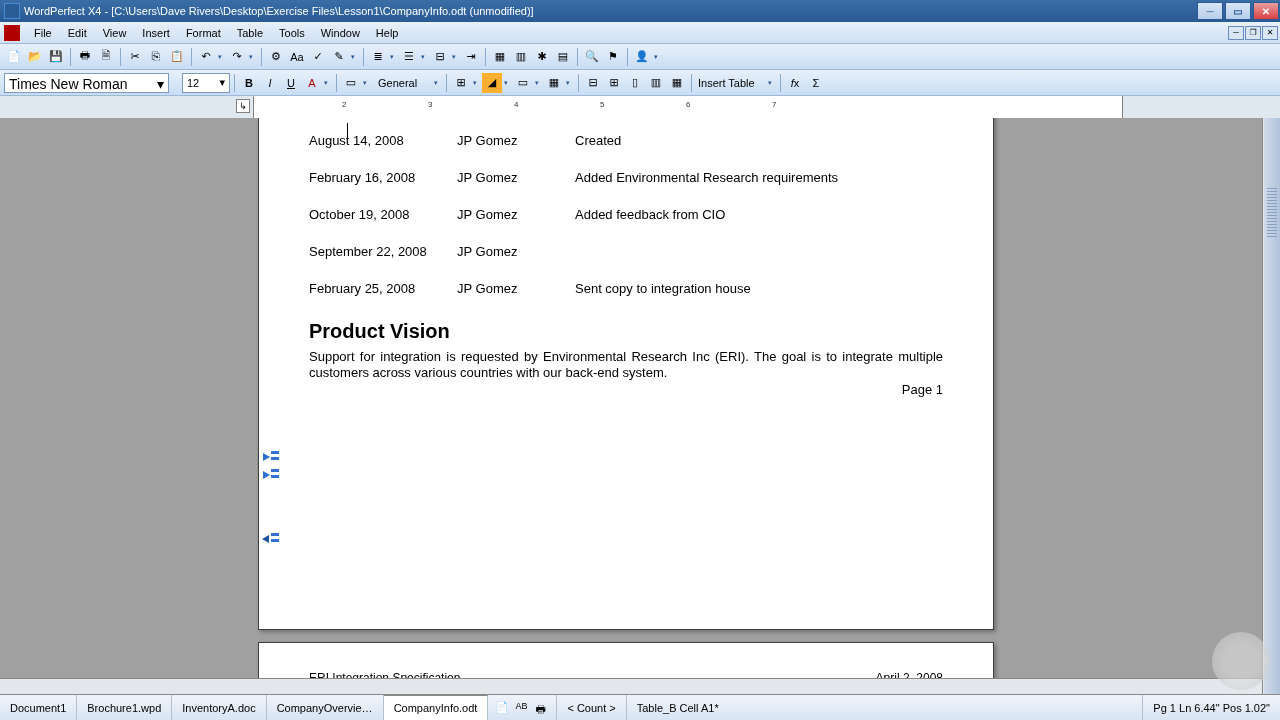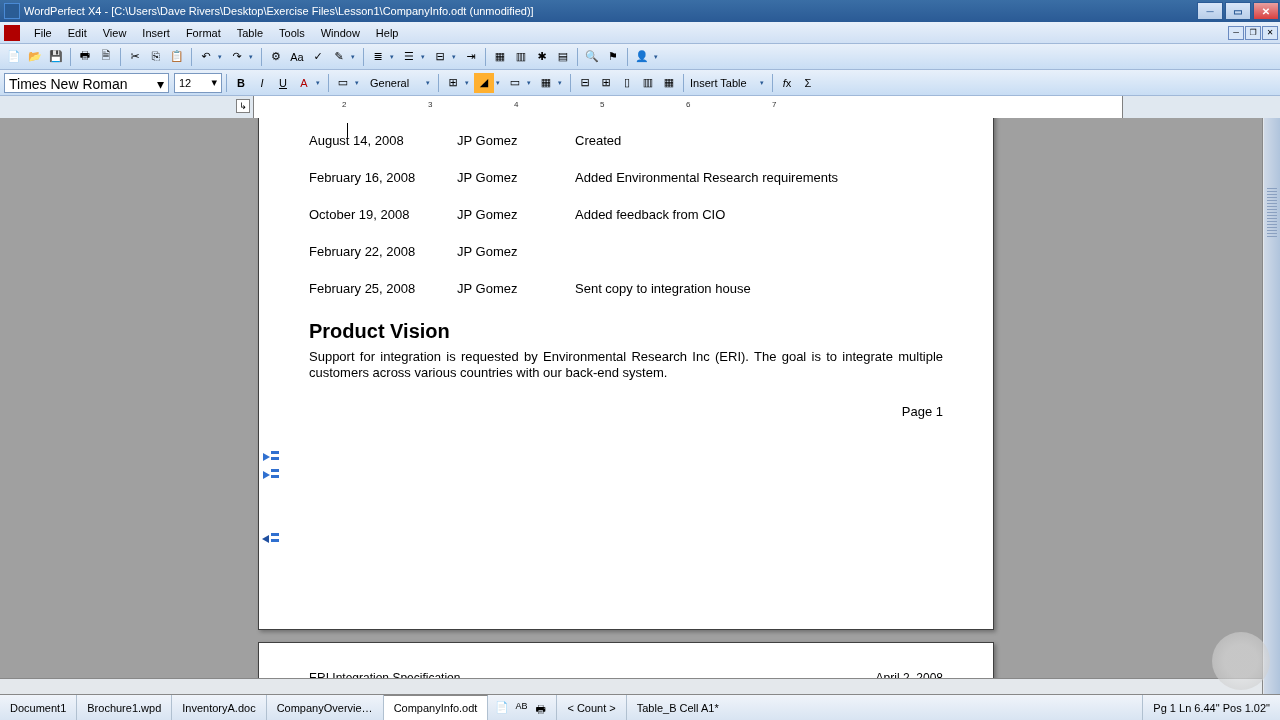--- a/index.html
+++ b/index.html
@@ -13,39 +13,39 @@
 .menubar { height: 22px; background: linear-gradient(#e8f0fa,#d0e0f4); display: flex; align-items: center; font-size: 11px; padding-left: 4px; border-bottom: 1px solid #a0b8d8; }
 .menubar .appicon { width: 16px; height: 16px; background: #b00000; margin-right: 6px; }
 .menuitem { padding: 2px 8px; cursor: pointer; }
 .docbtns { margin-left: auto; display: flex; gap: 1px; padding-right: 2px; }
 .docbtn { width: 16px; height: 14px; background: #d8e6f8; border: 1px solid #6a8ac0; font-size: 8px; display: flex; align-items: center; justify-content: center; }
 .toolbar { height: 26px; background: linear-gradient(#e8f0fa,#c8ddf4); display: flex; align-items: center; padding: 0 4px; border-bottom: 1px solid #a0b8d8; gap: 1px; }
 .tbtn { width: 20px; height: 20px; display: flex; align-items: center; justify-content: center; font-size: 11px; border: 1px solid transparent; cursor: pointer; }
 .sep { width: 1px; height: 18px; background: #8aaad0; margin: 0 3px; }
 .dd { width: 8px; height: 8px; font-size: 7px; color: #2a5a95; margin-left: 1px; }
 .fontname { width: 165px; height: 20px; background: #fff; border: 1px solid #7a98c0; font-size: 14px; padding: 2px 4px; display: flex; align-items: flex-start; }
-.fontsize { width: 48px; height: 20px; background: #fff; border: 1px solid #7a98c0; font-size: 11px; padding: 2px 4px; display: flex; align-items: center; margin-left: 4px; }
+.fontsize { width: 48px; height: 20px; background: #fff; border: 1px solid #7a98c0; font-size: 11px; padding: 2px 4px; display: flex; align-items: center; margin-left: 12px; }
 .general { width: 58px; height: 20px; font-size: 11px; padding: 2px 4px; display: flex; align-items: center; margin-left: 2px; }
 .seltable { width: 70px; height: 20px; font-size: 11px; padding: 2px 2px; display: flex; align-items: center; }
 .ruler { height: 24px; background: #fff; position: relative; border-bottom: 1px solid #808080; display: flex; }
 .ruler-left { width: 254px; background: #e0e8f0; border-right: 1px solid #808080; position: relative; }
 .tabwell { position: absolute; top: 3px; left: 236px; width: 14px; height: 14px; border: 1px solid #808080; background: #fff; font-size: 9px; display: flex; align-items: center; justify-content: center; }
 .ruler-mid { flex: 1; position: relative; background: #fff; font-size: 8px; color: #333; }
 .ruler-mark { position: absolute; top: 4px; }
 .ruler-end { width: 158px; background: #e0e8f0; border-left: 1px solid #808080; }
 .workspace { position: absolute; top: 118px; left: 0; right: 0; bottom: 26px; background: #a0a0a0; overflow: hidden; }
 .page { position: absolute; background: #fff; border: 1px solid #404040; box-shadow: 2px 2px 4px rgba(0,0,0,.3); width: 736px; }
 .page1 { left: 258px; top: -6px; height: 518px; }
 .page2 { left: 258px; top: 524px; height: 400px; }
 .content { padding: 20px 50px; font-family: "Times New Roman", serif; font-size: 13px; color: #000; }
 .row { display: flex; margin-bottom: 22px; }
 .c1 { width: 148px; } .c2 { width: 118px; } .c3 { flex: 1; }
 .heading { font-weight: bold; font-size: 20px; margin-top: 24px; margin-bottom: 6px; font-family: Arial, sans-serif; }
 .body { font-size: 13px; line-height: 1.25; text-align: justify; }
-.pageno { text-align: right; margin-top: 22px; font-size: 13px; }
+.pageno { text-align: right; font-size: 13px; }
 .hdr { display: flex; justify-content: space-between; font-size: 12px; padding: 28px 50px 18px; font-family: "Times New Roman"; }
 .marginmarks { position: absolute; left: 4px; width: 20px; }
 .mmark { width: 18px; height: 10px; margin-bottom: 8px; position: relative; }
 .mmark::before { content: ""; position: absolute; left: 0; top: 2px; border-left: 7px solid #3070d0; border-top: 4px solid transparent; border-bottom: 4px solid transparent; }
 .mmark::after { content: ""; position: absolute; left: 8px; top: 0; width: 8px; height: 9px; background: linear-gradient(#3070d0 33%,#fff 33%,#fff 66%,#3070d0 66%); }
 .mmark.b::before { border-left-color: #2050a0; transform: scaleX(-1); left: -1px; }
 .cursor { position: absolute; left: 88px; top: 10px; width: 1px; height: 14px; background: #000; }
 .scroll-v { position: absolute; right: 0; top: 0; bottom: 0; width: 18px; background: #e4e8ec; border-left: 1px solid #888; }
 .scroll-v .thumb { position: absolute; top: 4px; left: 2px; right: 2px; height: 96px; background: linear-gradient(90deg,#d0dae8,#b0c0d8); border: 1px solid #6a8ac0; border-radius: 2px; }
 .scroll-v .btn { position: absolute; left: 1px; right: 1px; height: 16px; background: #d0dae8; border: 1px solid #888; font-size: 8px; text-align: center; line-height: 14px; }
@@ -214,21 +214,21 @@
           <div class="c1">February 16, 2008</div>
           <div class="c2">JP Gomez</div>
           <div class="c3">Added Environmental Research requirements</div>
         </div>
       <div class="row">
           <div class="c1">October 19, 2008</div>
           <div class="c2">JP Gomez</div>
           <div class="c3">Added feedback from CIO</div>
         </div>
       <div class="row">
-          <div class="c1">February 22, 2008</div>
+          <div class="c1">September 22, 2008</div>
           <div class="c2">JP Gomez</div>
         </div>
       <div class="row">
           <div class="c1">February 25, 2008</div>
           <div class="c2">JP Gomez</div>
           <div class="c3">Sent copy to integration house</div>
         </div>
       <div class="heading">Product Vision</div>
       <div class="body">Support for integration is requested by Environmental Research Inc (ERI). The goal is to integrate multiple customers across various countries with our back-end system.</div>
       <div class="pageno">Page 1</div>

